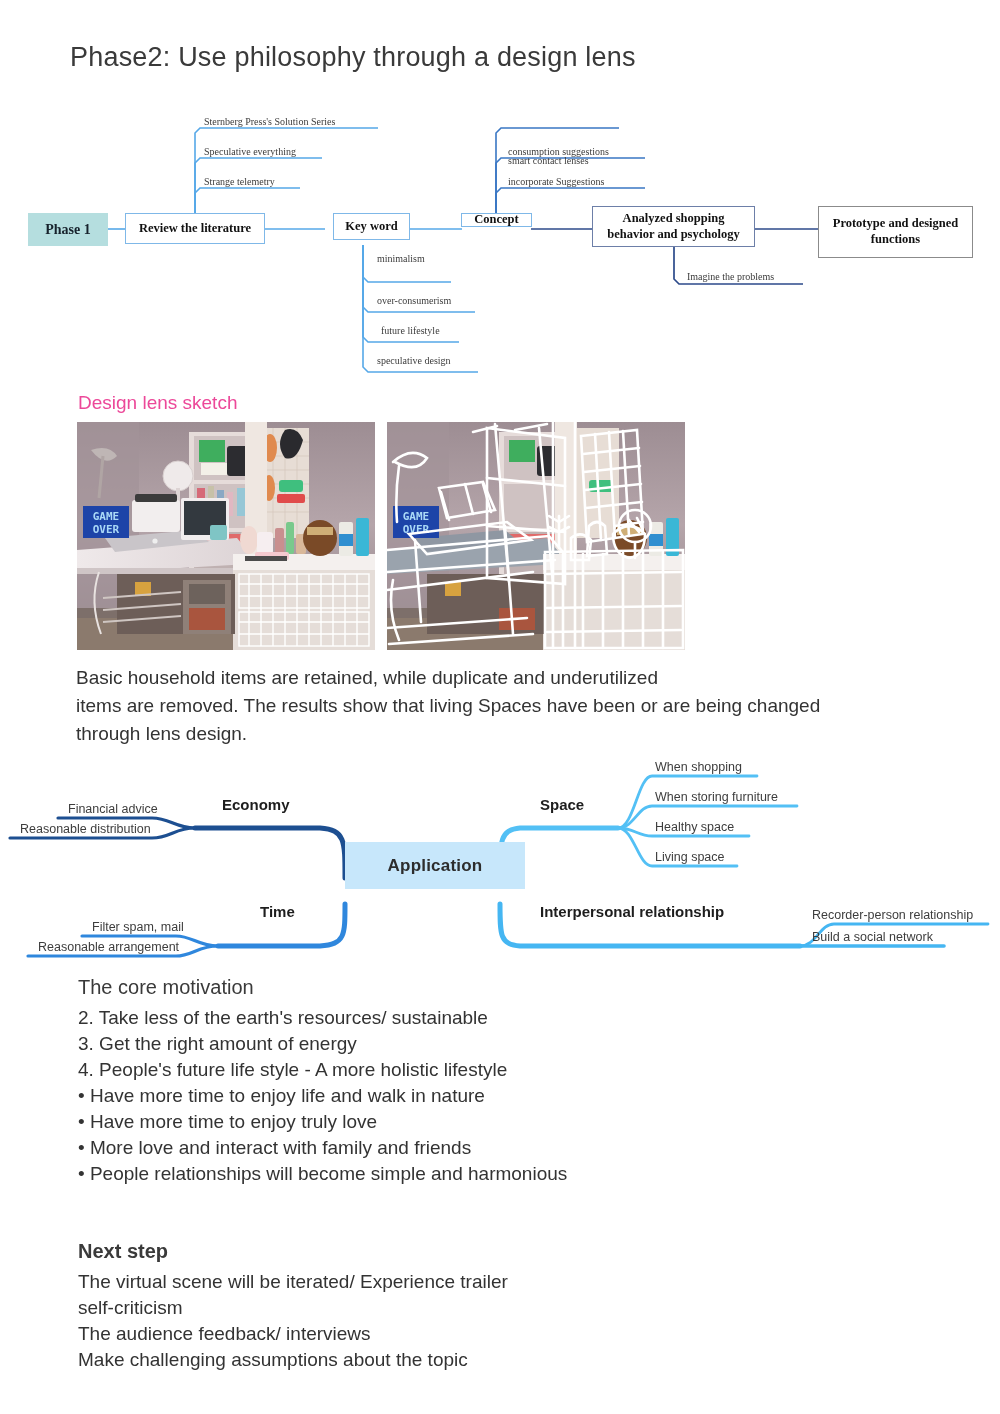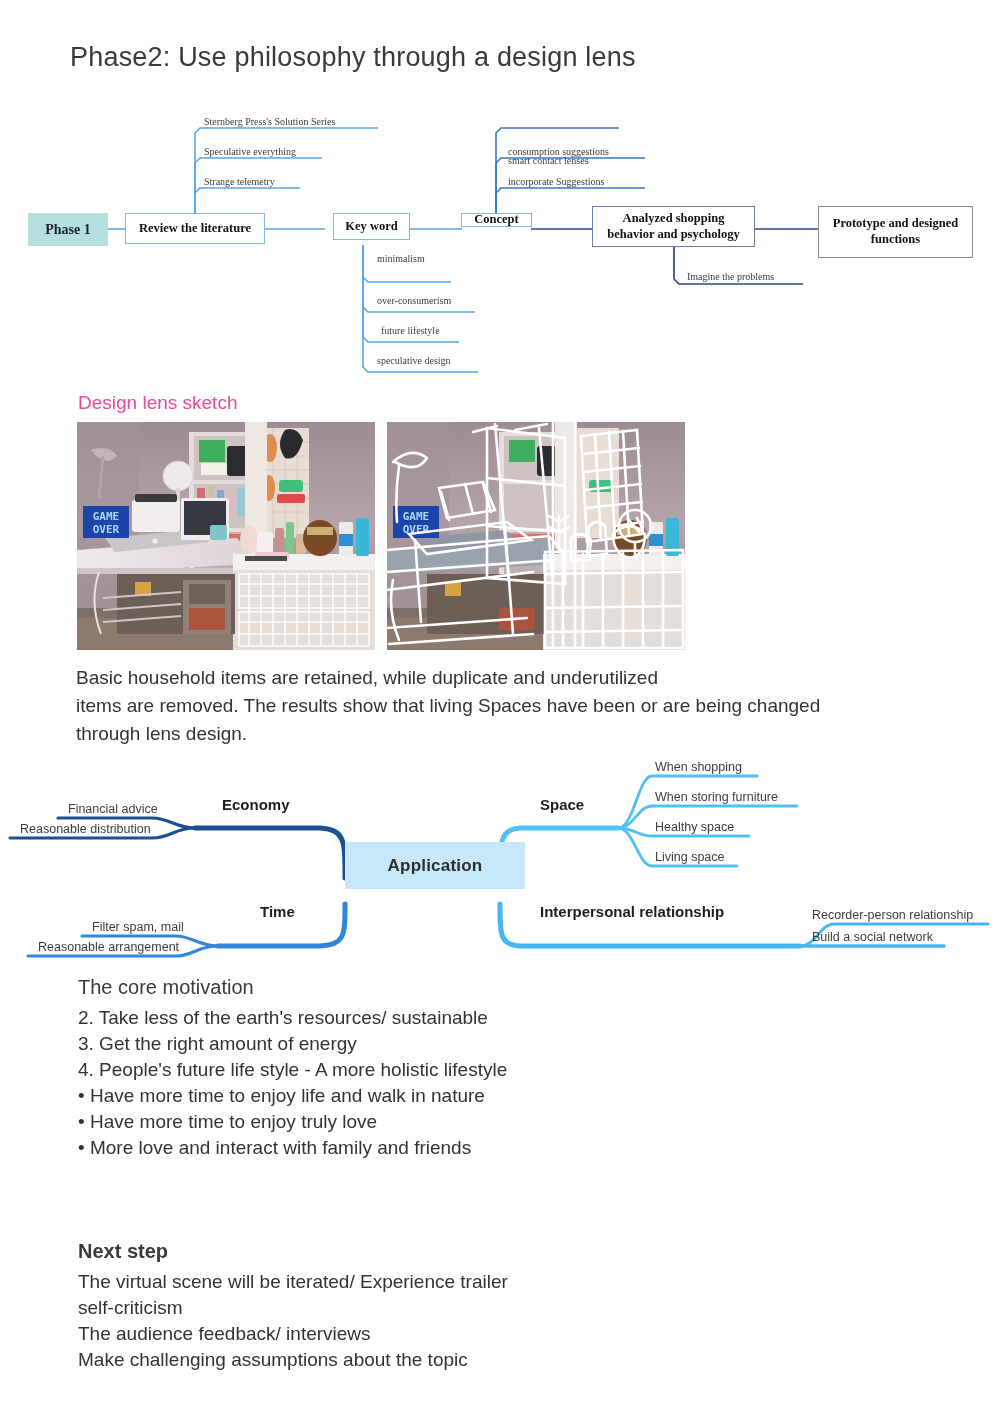--- a/index.html
+++ b/index.html
@@ -465,20 +465,21 @@
   </div>
 
   <div class="block" style="left:78px;top:974px;">
     <div class="head">The core motivation</div>
     <div class="line">2. Take less of the earth's resources/ sustainable</div>
     <div class="line">3. Get the right amount of energy</div>
     <div class="line">4. People's future life style - A more holistic lifestyle</div>
     <div class="line">• Have more time to enjoy life and walk in nature</div>
     <div class="line">• Have more time to enjoy truly love</div>
     <div class="line">• More love and interact with family and friends</div>
+    <div class="line">• People relationships will become simple and harmonious</div>
   </div>
 
   <div class="block" style="left:78px;top:1238px;">
     <div class="head bold">Next step</div>
     <div class="line">The virtual scene will be iterated/ Experience trailer</div>
     <div class="line">self-criticism</div>
     <div class="line">The audience feedback/ interviews</div>
     <div class="line">Make challenging assumptions about the topic</div>
   </div>
 

